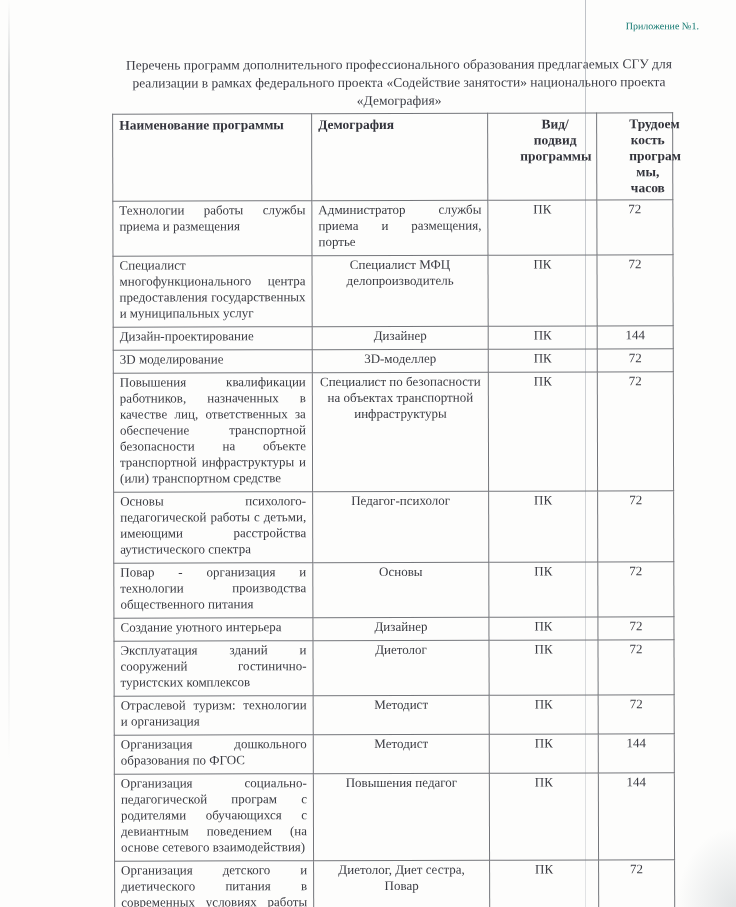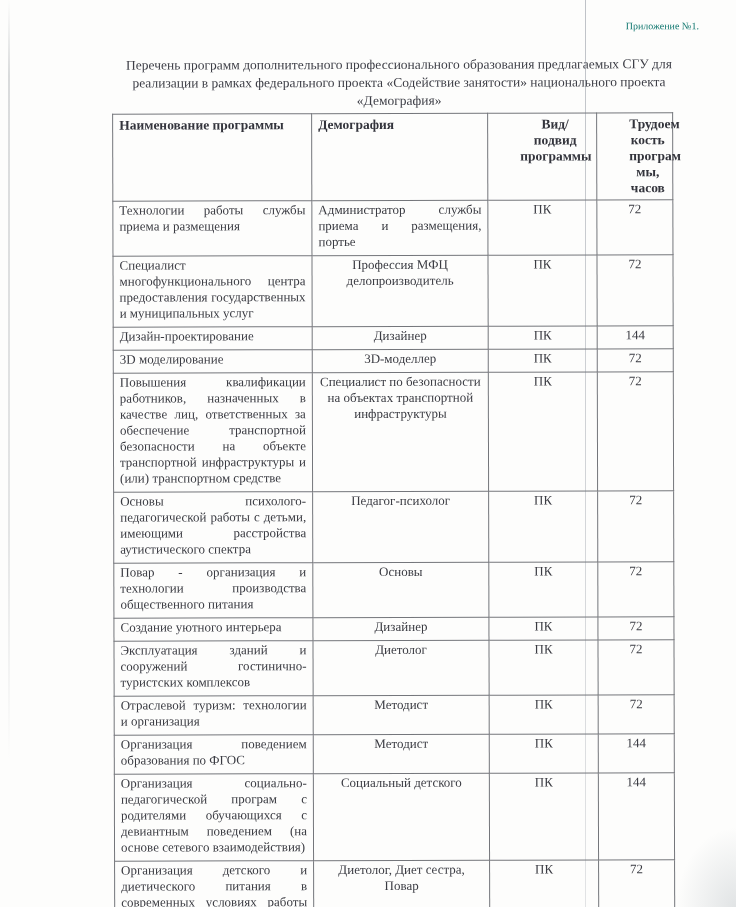--- a/index.html
+++ b/index.html
@@ -82,21 +82,21 @@
     <tbody>
   <tr>
     <td class="c-name">Технологии работы службы приема и размещения</td>
     <td class="c-prof" style="text-align: justify;">Администратор службы приема и размещения, портье</td>
     <td class="c-type">ПК</td>
     <td class="c-hours">72</td>
   </tr>
 
   <tr>
     <td class="c-name">Специалист многофункционального центра предоставления государственных и муниципальных услуг</td>
-    <td class="c-prof">Профессия МФЦ делопроизводитель</td>
+    <td class="c-prof">Специалист МФЦ делопроизводитель</td>
     <td class="c-type">ПК</td>
     <td class="c-hours">72</td>
   </tr>
 
   <tr>
     <td class="c-name">Дизайн-проектирование</td>
     <td class="c-prof">Дизайнер</td>
     <td class="c-type">ПК</td>
     <td class="c-hours">144</td>
   </tr>
@@ -144,29 +144,29 @@
   </tr>
 
   <tr>
     <td class="c-name">Отраслевой туризм: технологии и организация</td>
     <td class="c-prof">Методист</td>
     <td class="c-type">ПК</td>
     <td class="c-hours">72</td>
   </tr>
 
   <tr>
-    <td class="c-name">Организация поведением образования по ФГОС</td>
+    <td class="c-name">Организация дошкольного образования по ФГОС</td>
     <td class="c-prof">Методист</td>
     <td class="c-type">ПК</td>
     <td class="c-hours">144</td>
   </tr>
 
   <tr>
     <td class="c-name">Организация социально-педагогической програм с родителями обучающихся с девиантным поведением (на основе сетевого взаимодействия)</td>
-    <td class="c-prof">Социальный детского</td>
+    <td class="c-prof">Повышения педагог</td>
     <td class="c-type">ПК</td>
     <td class="c-hours">144</td>
   </tr>
 
   <tr>
     <td class="c-name">Организация детского и диетического питания в современных условиях работы индустрии питания</td>
     <td class="c-prof">Диетолог, Диет сестра, Повар</td>
     <td class="c-type">ПК</td>
     <td class="c-hours">72</td>
   </tr>

